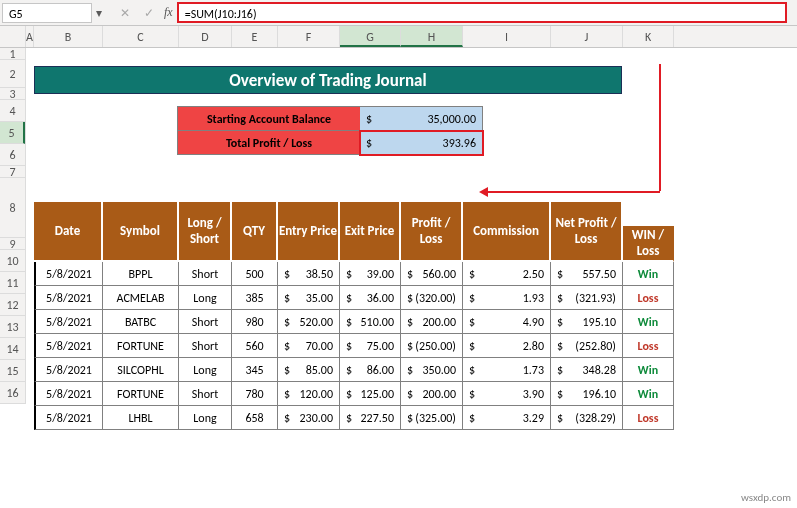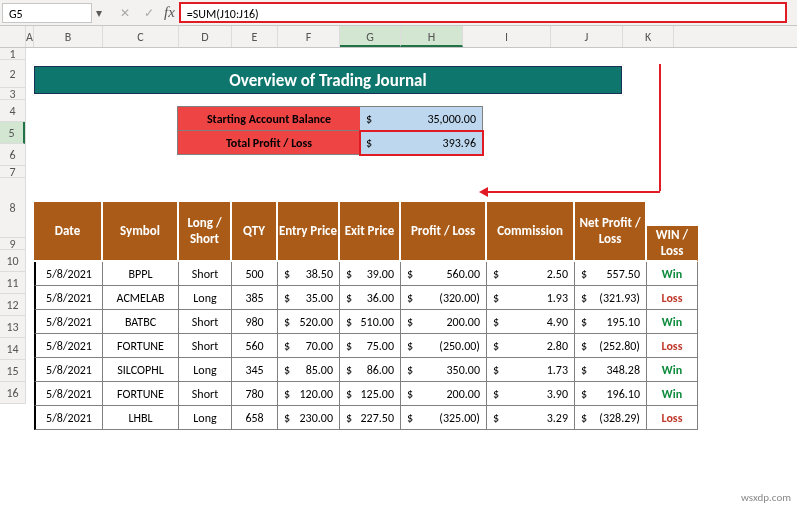--- a/index.html
+++ b/index.html
@@ -36,21 +36,21 @@
   .fx-group { display:flex; align-items:center; margin-left: 10px; gap:6px; }
   .fx-btn {
     width:18px; height:18px; display:flex; align-items:center; justify-content:center;
     color:#7a7a7a; font-size:12px;
   }
   .fx-btn.cancel{ color:#a8a8a8; }
   .fx-btn.enter{ color:#a8a8a8; }
   .fx-label {
     font-family: "Cambria Math", serif;
     font-style: italic;
-    font-size: 15px;
+    font-size: 12px;
     color: #555;
   }
   .formula-bar {
     flex:1; height:21px; border: 2px solid #e01b24;
     margin-left: 4px; margin-right:8px;
     display:flex; align-items:flex-end;
     background:#fff; padding:0 6px;
   }
   .formula-bar span { font-size:12px; }
 
@@ -139,21 +139,21 @@
     display:flex; align-items:center; padding:0 6px;
     font-size:12px;
     background:#fff;
   }
   .td.first{border-left:2px solid #000000;}
   .td.center{justify-content:center;}
   .td.money .cur{margin-right:auto;} .td.money .amt{margin-left:auto;}
   .win{color:#0d8a3a;font-weight:bold;} .loss{color:#c0392b;font-weight:bold;}
 
   .wB{width:69px;} .wC{width:76px;} .wD{width:53px;} .wE{width:46px;}
-  .wF{width:62px;} .wG{width:61px;} .wH{width:86px;} .wI{width:88px;}
+  .wF{width:62px;} .wG{width:61px;} .wH{width:62px;} .wI{width:88px;}
   .wJ{width:72px;} .wK{width:51px;}
 
   
   .ann-arrow{
     position:absolute;
     border:2px solid #e01b24;
     pointer-events:none;
   }
   .v-line{ left:633px; top:16px; width:0; height:127px; border-left:2px solid #e01b24; border-top:none;border-right:none;border-bottom:none;}
   .h-line{ left:458px; top:143px; width:176px; height:0; border-top:2px solid #e01b24; border-left:none;border-right:none;border-bottom:none;}

